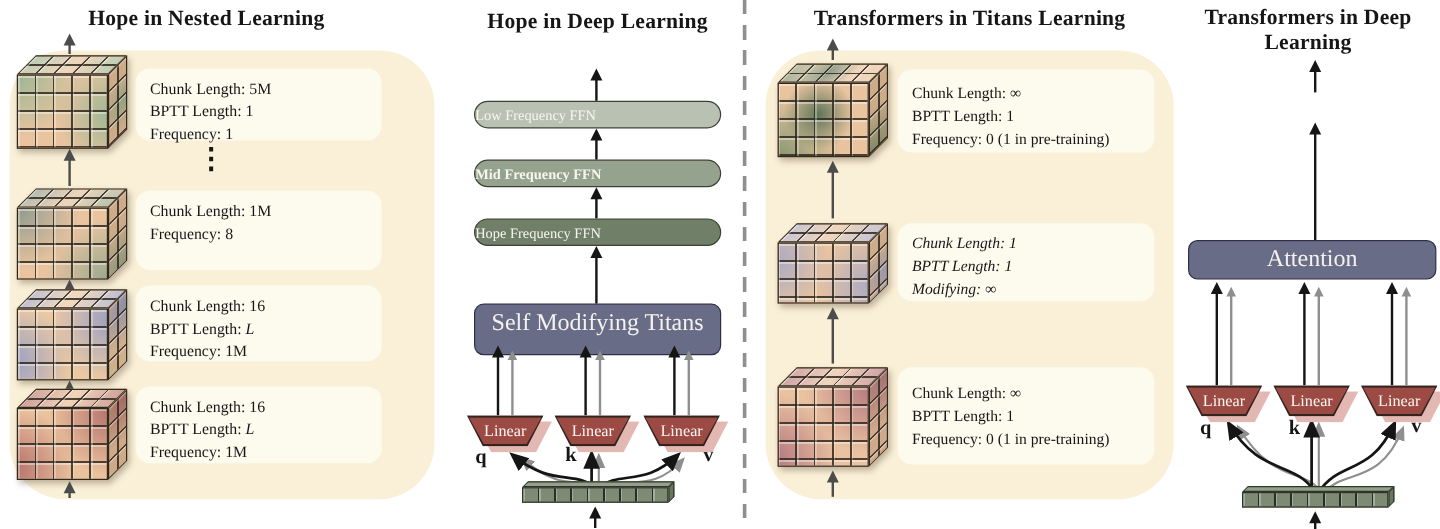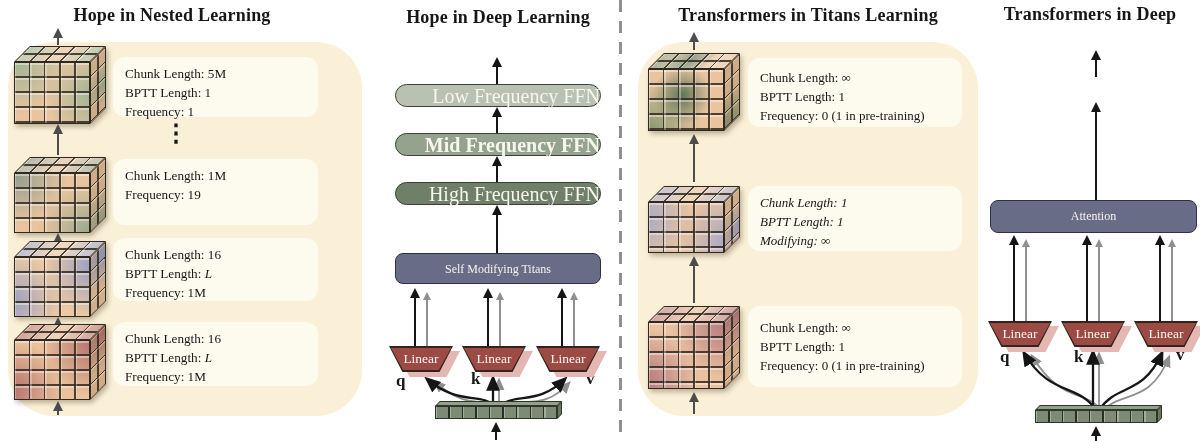--- a/index.html
+++ b/index.html
@@ -21,23 +21,23 @@
   .arr::before{content:"";position:absolute;left:50%;top:6px;bottom:0;width:2.4px;margin-left:-1.2px;background:var(--ac,#151515);}
   .arr::after{content:"";position:absolute;left:50%;top:0;margin-left:-5.5px;width:0;height:0;
               border-left:5.5px solid transparent;border-right:5.5px solid transparent;border-bottom:10px solid var(--ac,#151515);}
   .arr.gray{--ac:#8f8f8f;}
   .arr.gray::before{width:2px;margin-left:-1px;}
   .arr.gray::after{margin-left:-4.5px;border-left-width:4.5px;border-right-width:4.5px;border-bottom-width:8.5px;}
   .arr.cubearr{--ac:#4c4c4c;}
 
   
   .pill{position:absolute;left:395px;width:206px;height:23px;border-radius:13px;border:1.4px solid #3c4136;
-        background:var(--pc);color:#f7f5f0;text-align:right;font-size:20px;line-height:23px;z-index:2;box-sizing:border-box;}
+        background:var(--pc);color:#f7f5f0;text-align:left;font-size:12px;line-height:23px;z-index:2;box-sizing:border-box;}
   .bigbox{position:absolute;border-radius:8px;border:1.6px solid #2e3048;background:var(--bc);
-          color:#f4f2ee;text-align:center;font-size:12px;z-index:2;box-sizing:border-box;}
+          color:#f4f2ee;text-align:center;font-size:20px;z-index:2;box-sizing:border-box;}
 
   
   .linwrap{position:absolute;width:70px;height:32px;z-index:3;}
   .lin-sh{position:absolute;left:7px;top:5px;width:64px;height:26px;background:var(--lins,#e3b7b2);
           clip-path:polygon(0 0,100% 0,79% 100%,21% 100%);}
   .lin{position:absolute;left:0;top:0;width:64px;height:26px;clip-path:polygon(0 0,100% 0,79% 100%,21% 100%);
        background:#33231f;}
   .lin::after{content:"";position:absolute;inset:1.6px;clip-path:polygon(0 0,100% 0,79% 100%,21% 100%);
               background:var(--linf,#9c4a44);}
   .linlabel{position:absolute;left:0;top:0;width:64px;height:26px;z-index:2;color:#fdf6f2;
@@ -120,44 +120,44 @@
   <div class="arr cubearr" style="left:58px;top:401px;height:14px;"></div>
 
   <div class="card" style="left:113px;top:57px;width:205px;height:60px;">
     <div class="cardline">Chunk Length: 5M</div>
     <div class="cardline">BPTT Length: 1</div>
     <div class="cardline">Frequency: 1</div>
   </div>
   <div class="dots" style="left:164px;top:120px;">⋮</div>
   <div class="card" style="left:113px;top:159px;width:205px;height:66px;">
     <div class="cardline">Chunk Length: 1M</div>
-    <div class="cardline">Frequency: 19</div>
+    <div class="cardline">Frequency: 8</div>
   </div>
   <div class="card" style="left:113px;top:238px;width:205px;height:63px;">
     <div class="cardline">Chunk Length: 16</div>
     <div class="cardline"><span>BPTT Length: </span><i>L</i></div>
     <div class="cardline">Frequency: 1M</div>
   </div>
   <div class="card" style="left:113px;top:322px;width:205px;height:64px;">
     <div class="cardline">Chunk Length: 16</div>
     <div class="cardline"><span>BPTT Length: </span><i>L</i></div>
     <div class="cardline">Frequency: 1M</div>
   </div>
 
   <div class="ptitle" style="left:380px;top:7px;width:236px;">Hope in Deep Learning</div>
 
   <div class="arr" style="left:497px;top:57px;height:27px;"></div>
   <div class="pill" style="top: 84px; --pc: #b9c1b3;">Low Frequency FFN</div>
   <div class="arr" style="left:497px;top:107px;height:26px;"></div>
   <div class="pill" style="top: 133px; font-weight: bold; --pc: #95a28d;">Mid Frequency FFN</div>
   <div class="arr" style="left:497px;top:156px;height:26px;"></div>
-  <div class="pill" style="top: 182px; --pc: #6f7f68;">High Frequency FFN</div>
+  <div class="pill" style="top: 182px; --pc: #6f7f68;">Hope Frequency FFN</div>
   <div class="arr" style="left:497px;top:205px;height:48px;"></div>
 
-  <div class="bigbox" style="left: 395px; top: 253px; width: 206px; height: 31px; line-height: 31px; text-align: center; --bc: #696c87;">Self Modifying Titans</div>
+  <div class="bigbox" style="left: 395px; top: 253px; width: 206px; height: 43px; line-height: 31px; text-align: center; --bc: #696c87;">Self Modifying Titans</div>
 
   <div class="arr" style="left:415px;top:288px;height:58px;"></div>
   <div class="arr gray" style="left:427px;top:292px;height:54px;"></div>
   <div class="arr" style="left:488px;top:288px;height:58px;"></div>
   <div class="arr gray" style="left:500px;top:292px;height:54px;"></div>
   <div class="arr" style="left:562px;top:288px;height:58px;"></div>
   <div class="arr gray" style="left:574px;top:292px;height:54px;"></div>
 
   <div class="linwrap" style="left: 389px; top: 346px; --linf: #9c4a44; --lins: #e3b7b2;">
     <div class="lin-sh"></div>
@@ -238,20 +238,21 @@
     <div class="cardline" style="font-size:13px;">Modifying: ∞</div>
   </div>
   <div class="card" style="left:748px;top:306px;width:214px;height:81px;padding-top:12px;">
     <div class="cardline" style="font-size:13px;">Chunk Length: ∞</div>
     <div class="cardline" style="font-size:13px;">BPTT Length: 1</div>
     <div class="cardline" style="font-size:13px;">Frequency: 0 (1 in pre-training)</div>
   </div>
 
   <div class="ptitle" style="left:980px;top:4px;width:220px;">
     <div>Transformers in Deep</div>
+    <div>Learning</div>
   </div>
 
   <div class="arr" style="left:1096px;top:50px;height:27px;"></div>
   <div class="arr" style="left:1096px;top:102px;height:98px;"></div>
   <div class="bigbox" style="left: 990px; top: 200px; width: 207px; height: 33px; line-height: 31px; --bc: #696c87;">Attention</div>
 
   <div class="arr" style="left:1014px;top:235px;height:86px;"></div>
   <div class="arr gray" style="left:1026px;top:239px;height:82px;"></div>
   <div class="arr" style="left:1087px;top:235px;height:86px;"></div>
   <div class="arr gray" style="left:1099px;top:239px;height:82px;"></div>

